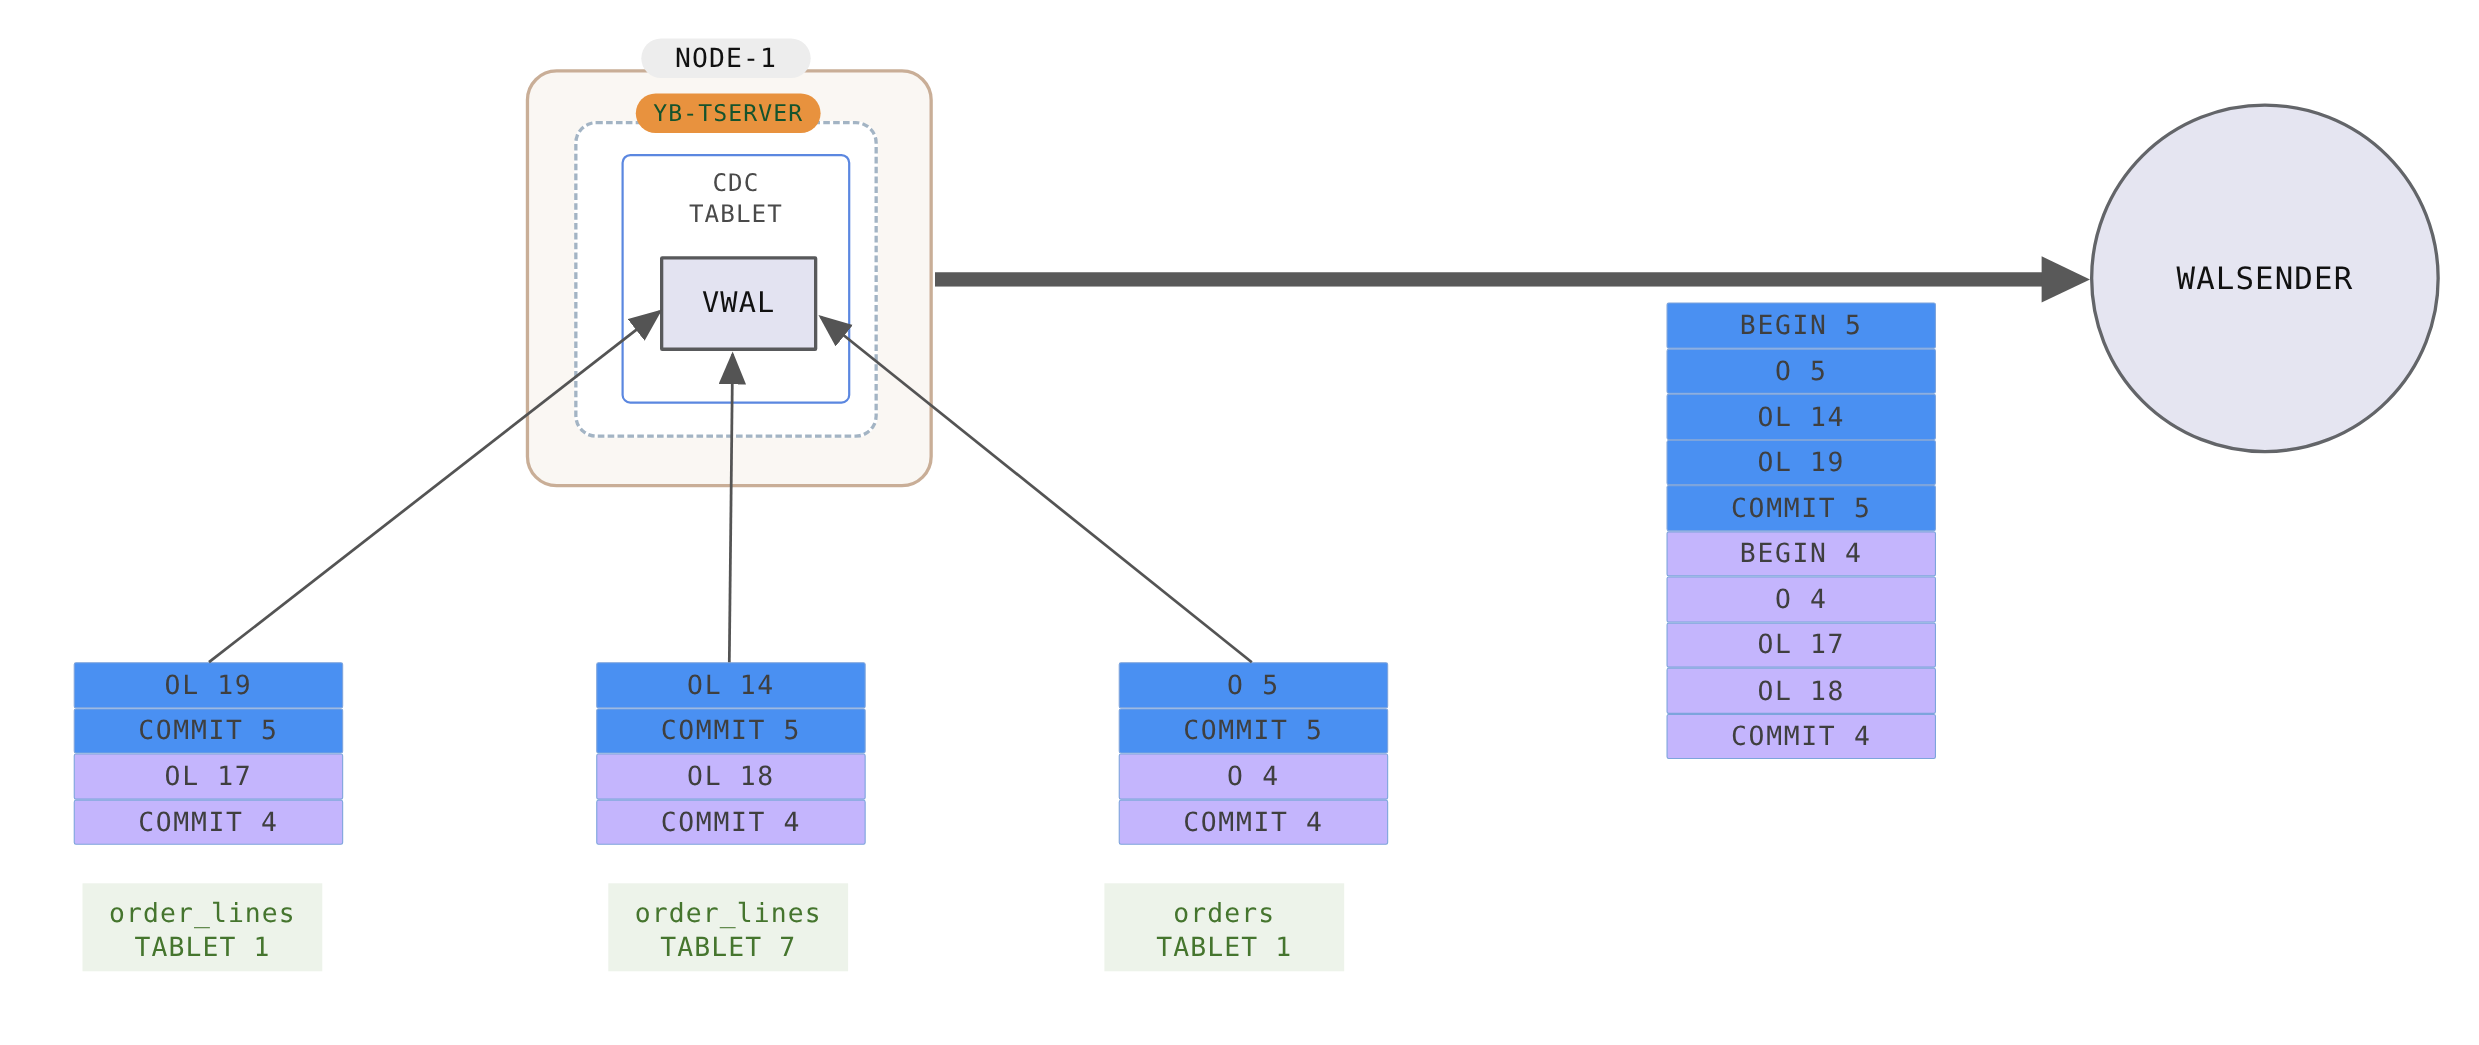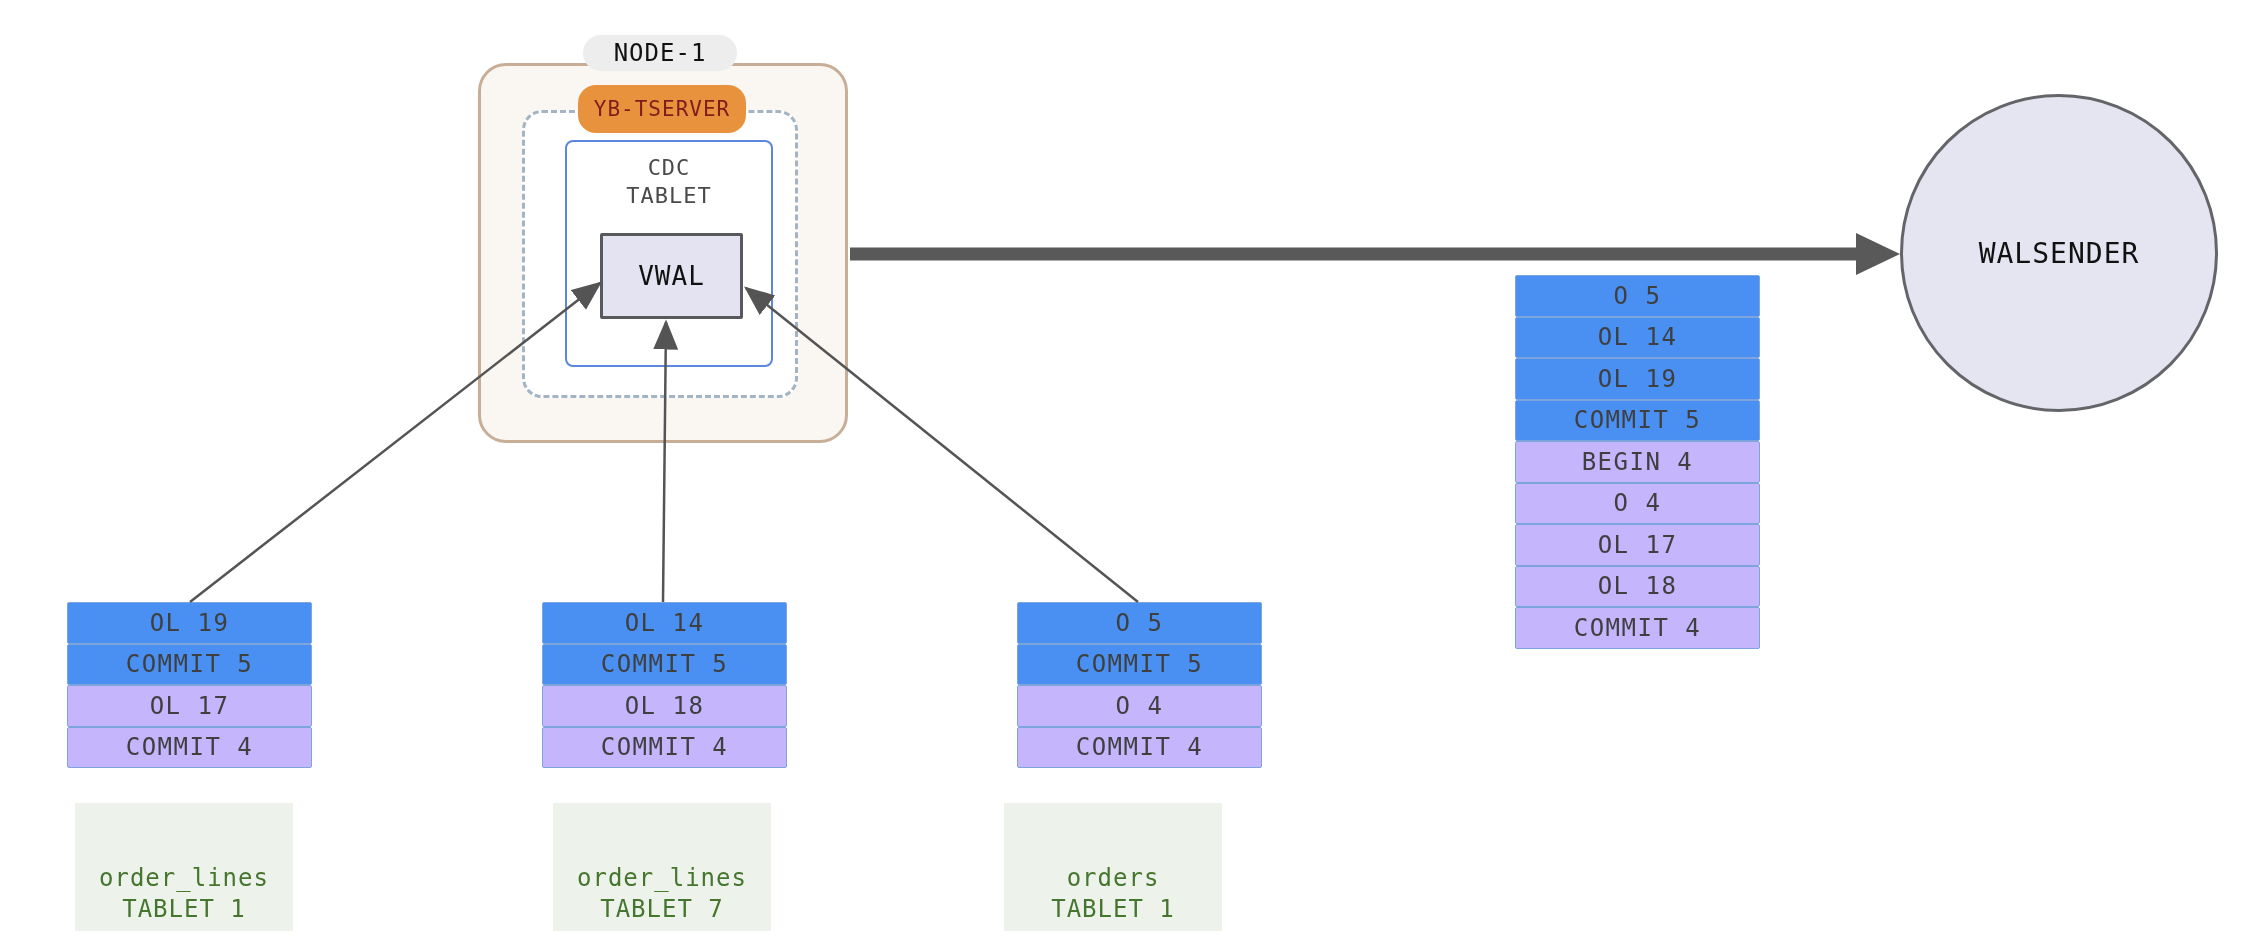--- a/index.html
+++ b/index.html
@@ -35,22 +35,22 @@
     z-index: 4;
   }
   .dashed-box {
     left: 522px; top: 110px; width: 276px; height: 288px;
     background: #ffffff;
     border: 3px dashed #a3b4c4;
     border-radius: 20px;
     z-index: 1;
   }
   .tserver-pill {
-    left: 578px; top: 85px; width: 168px; height: 48px;
-    background: #e8923e; color: #7f1d1d;
+    left: 578px; top: 85px; width: 168px; height: 36px;
+    background: #e8923e; color: #14532d;
     font-size: 21px;
     z-index: 5;
   }
   .cdc-box {
     left: 565px; top: 140px; width: 208px; height: 227px;
     background: #ffffff;
     border: 2.5px solid #5b87e0;
     border-radius: 8px;
     z-index: 2;
   }
@@ -90,21 +90,21 @@
   }
   .txn5 { background: #4a90f2; }
   .txn4 { background: #c4b5fd; }
   .stack-queue   { left: 1515px; top: 275px; }
   .stack-tablet1 { left: 67px;   top: 602px; }
   .stack-tablet2 { left: 542px;  top: 602px; }
   .stack-tablet3 { left: 1017px; top: 602px; }
 
   
   .tablet-label {
-    width: 218px; height: 128px;
+    width: 218px; height: 80px;
     background: #edf3ea;
     color: #45752e;
     font-size: 24px; line-height: 31px; letter-spacing: 1px;
     display: flex; flex-direction: column;
     justify-content: flex-end; align-items: center;
     padding-bottom: 6px;
     text-align: center;
     z-index: 1;
   }
   .label1 { left: 75px;   top: 803px; }
@@ -140,20 +140,21 @@
 
   <div class="abs walsender">
     <span>WALSENDER</span>
   </div>
 
   <div class="abs vwal-box">
     <span>VWAL</span>
   </div>
 
   <div class="stack stack-queue">
+    <div class="row txn5">BEGIN 5</div>
     <div class="row txn5">O 5</div>
     <div class="row txn5">OL 14</div>
     <div class="row txn5">OL 19</div>
     <div class="row txn5">COMMIT 5</div>
     <div class="row txn4">BEGIN 4</div>
     <div class="row txn4">O 4</div>
     <div class="row txn4">OL 17</div>
     <div class="row txn4">OL 18</div>
     <div class="row txn4">COMMIT 4</div>
   </div>

